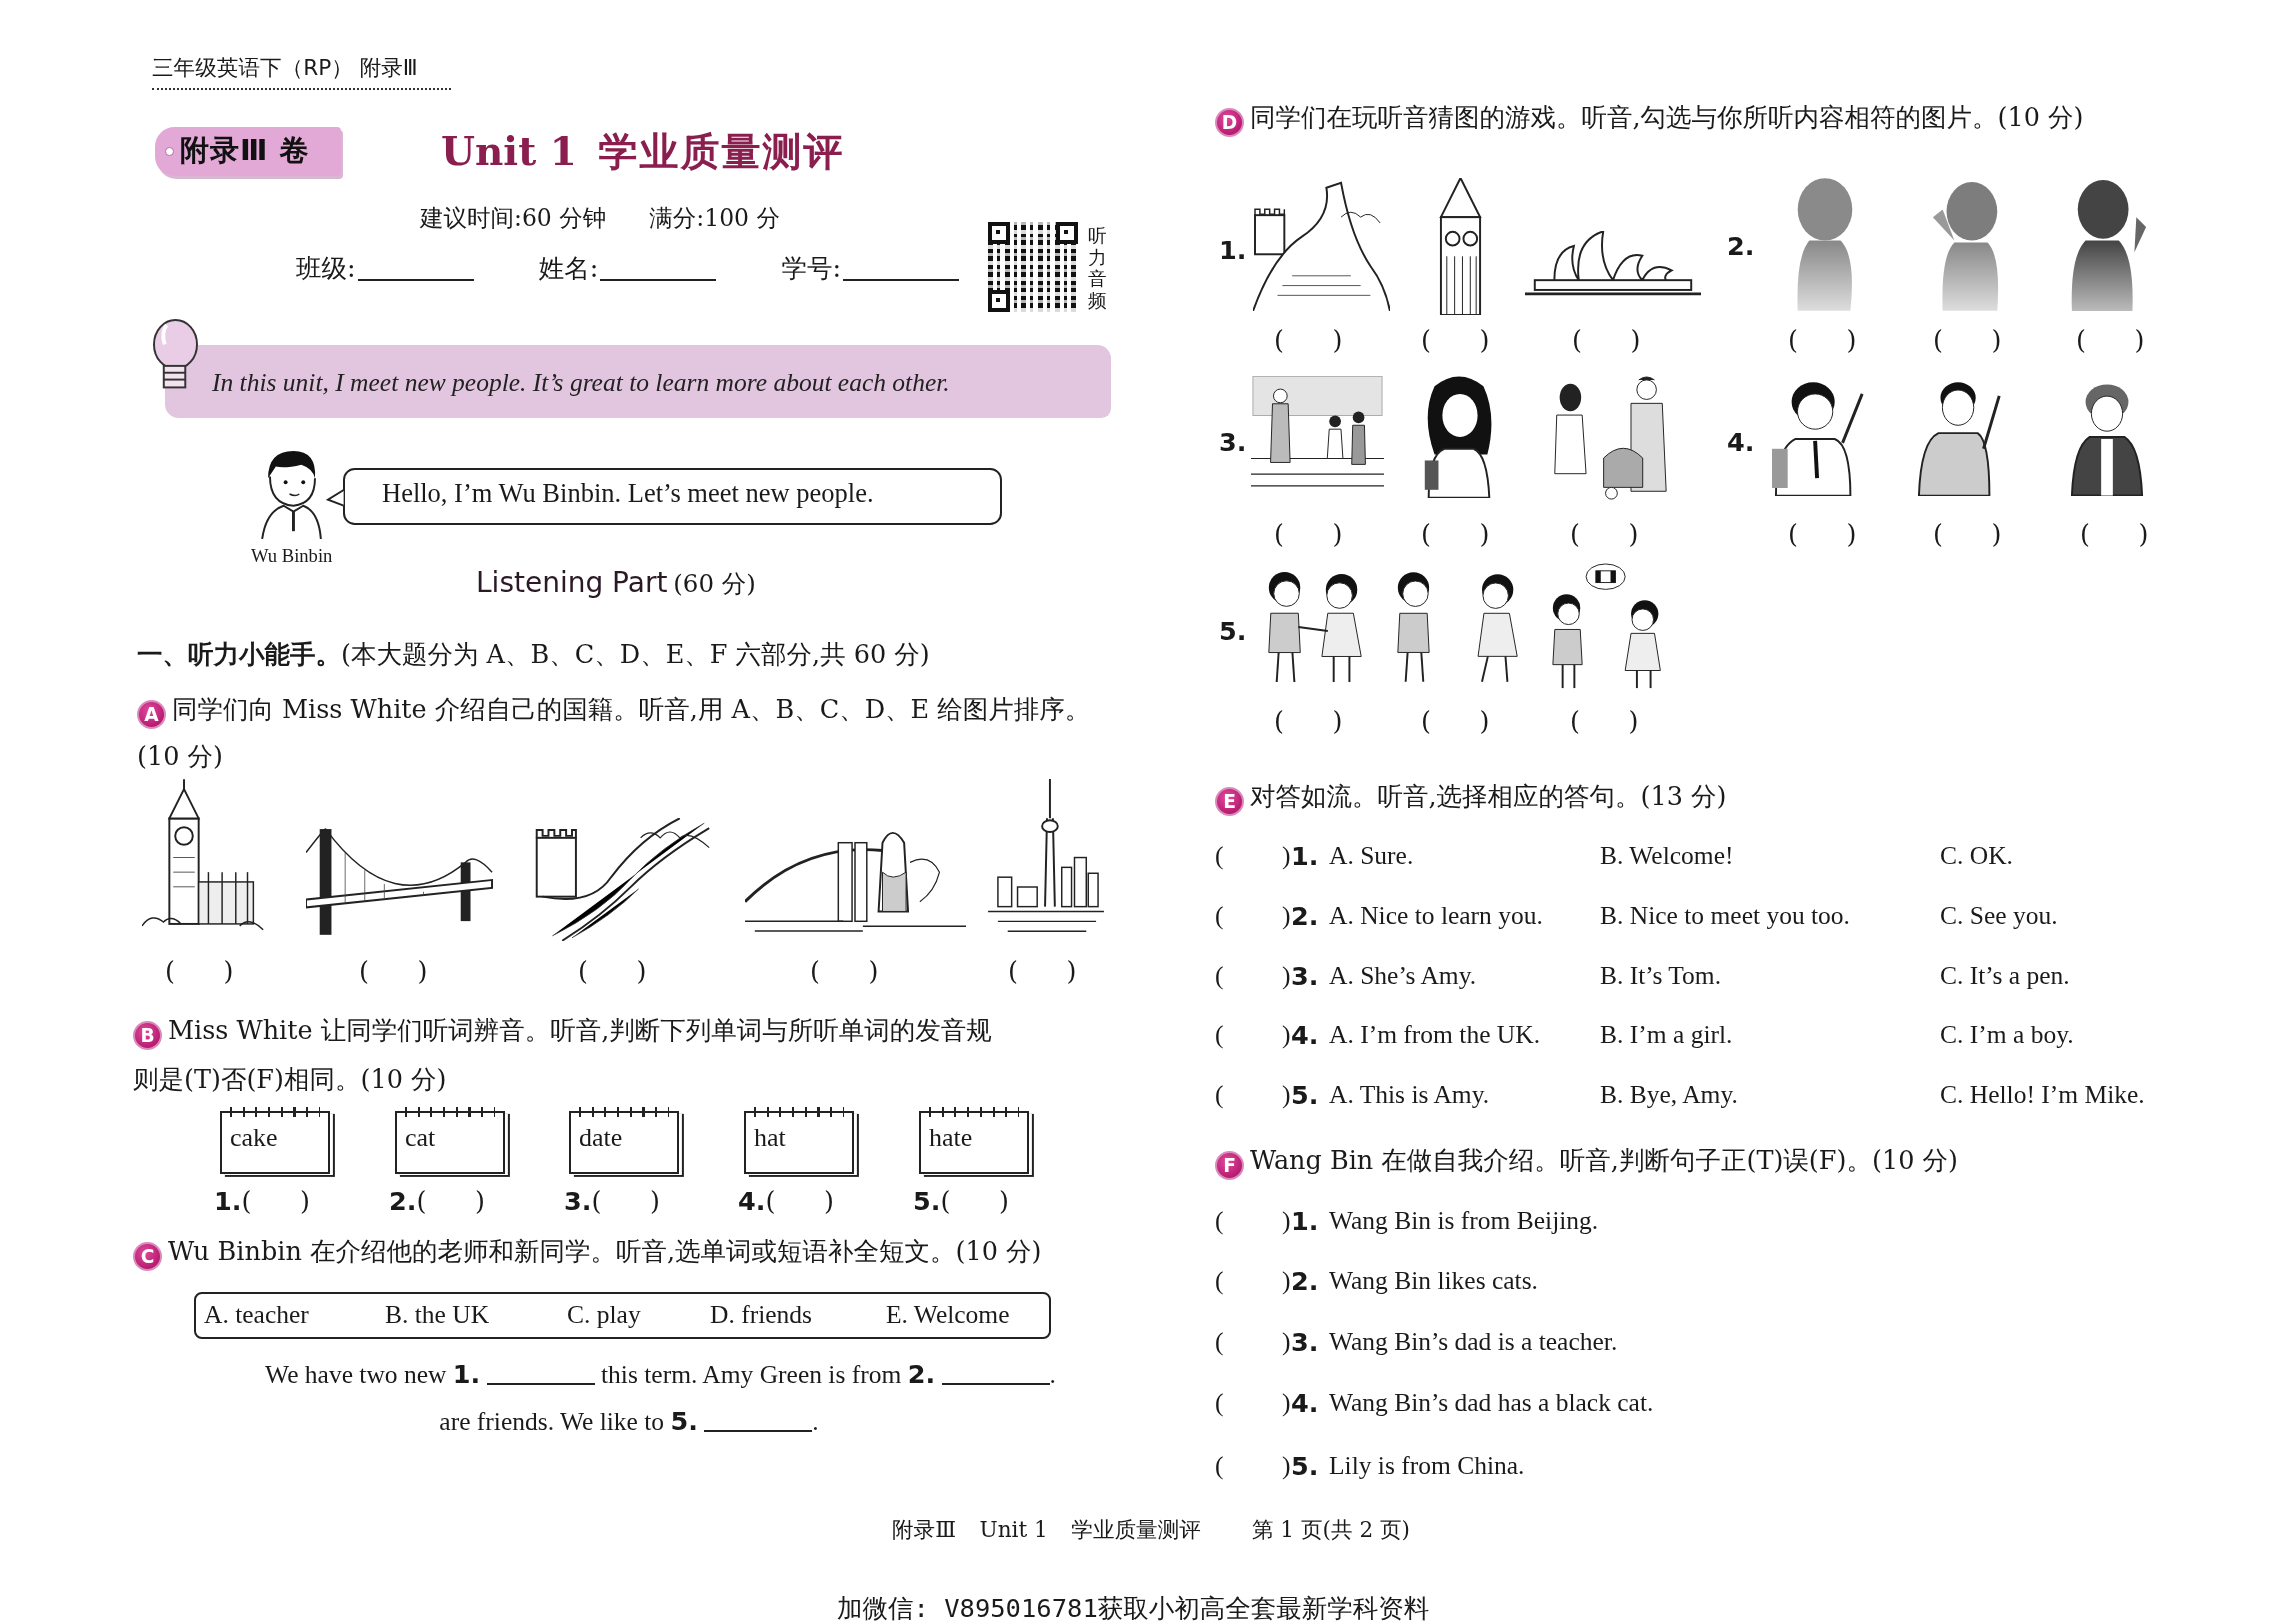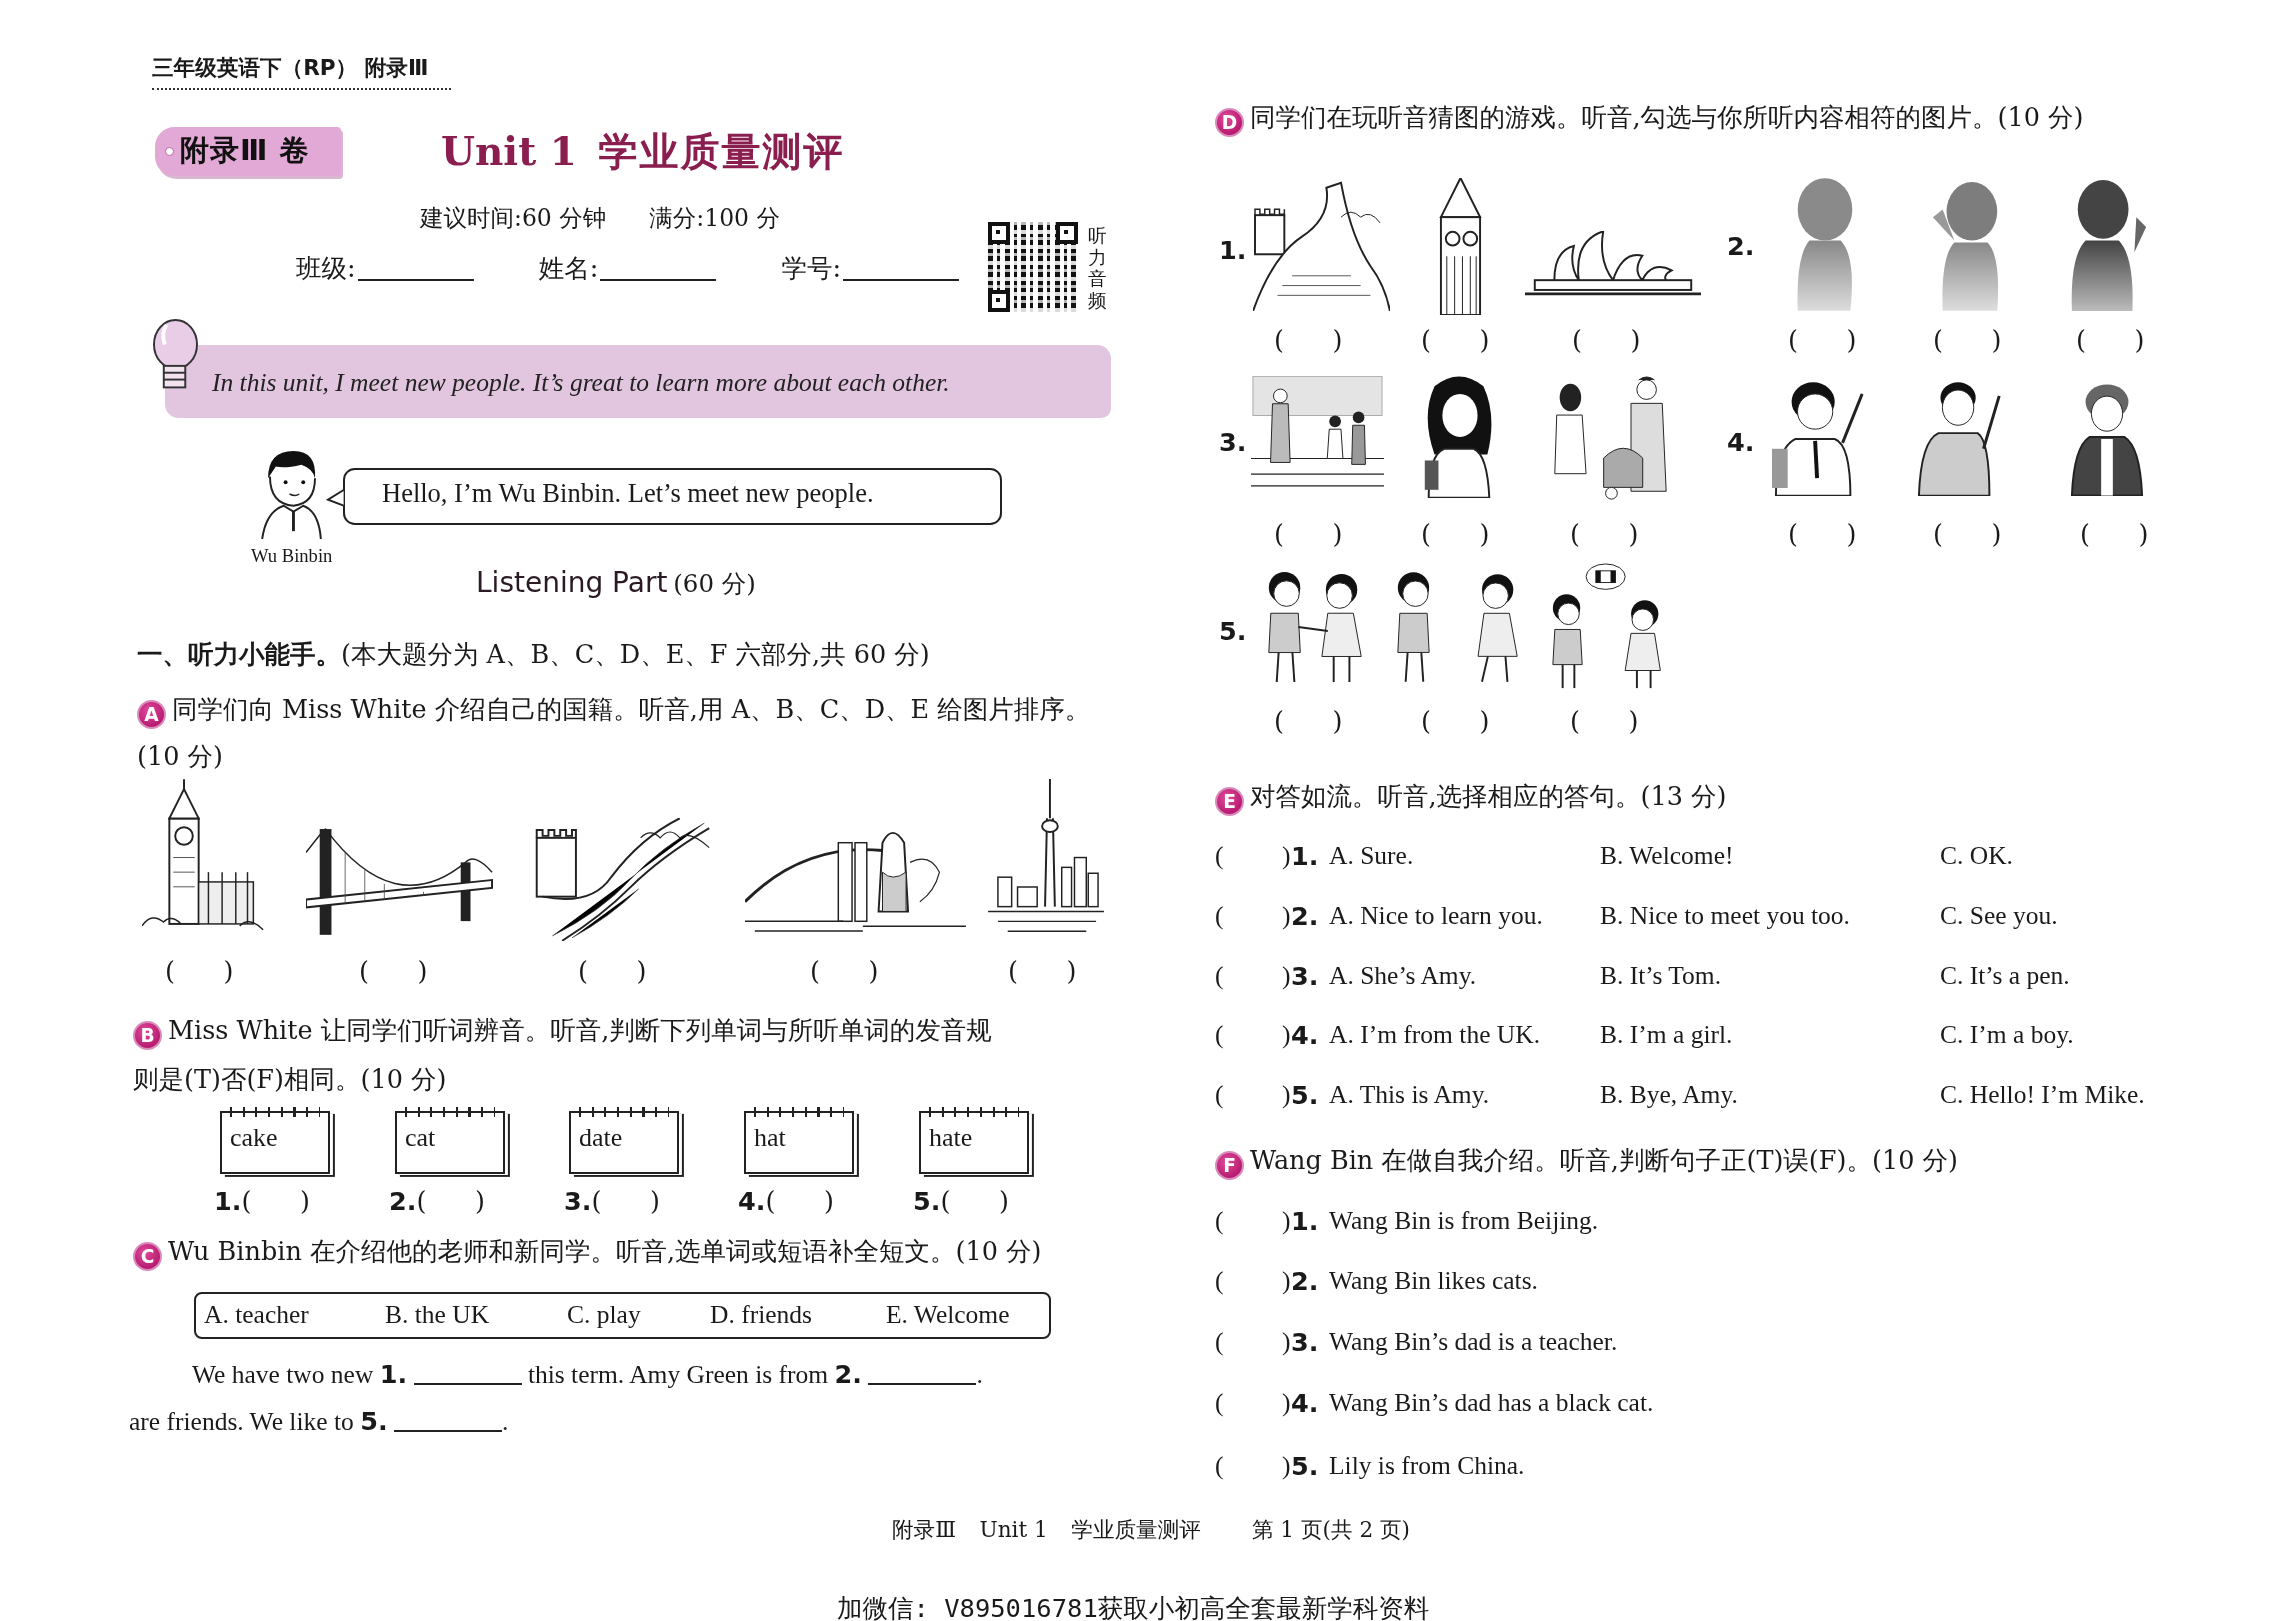--- a/index.html
+++ b/index.html
@@ -1,20 +1,20 @@
 <!DOCTYPE html>
 <html><head>
 <meta charset="utf-8">
 <style>
   * { box-sizing: border-box; margin: 0; padding: 0; }
   html, body { width: 2293px; height: 1621px; background: #ffffff; overflow: hidden; }
   body { position: relative; font-family: "DejaVu Serif", "Liberation Serif", serif; color: #1a1a1a; }
   .abs { position: absolute; }
-  .sans { font-family: "DejaVu Sans", "Liberation Sans", sans-serif; font-weight: bold; }
-  .serif { font-family: "Liberation Serif", "DejaVu Serif", serif; }
+  .sans { font-family: "DejaVu Sans", "Liberation Sans", sans-serif; }
+  .serif { font-family: "Liberation Serif", "DejaVu Serif", serif; text-align: center; }
 
   
   .running-head { left: 152px; top: 53px; font-size: 21.6px; letter-spacing: 0px; }
   .running-head-rule { left: 152px; top: 88px; width: 299px; border-top: 2.9px dotted #333; }
 
   .badge { left: 155px; top: 127px; width: 186px; height: 49px; background: #e3a9d6;
            border-radius: 19.6px 3.9px 3.9px 19.6px; box-shadow: 2px 2.9px 0 #d9b7d3; }
   .badge-hole { left: 165px; top: 147px; width: 8.8px; height: 8.8px; border-radius: 50%; background: #fff; border: 1px solid #b66aa5; }
   .badge-text { left: 180px; top: 131px; font-size: 29px; font-weight: bold; color: #111; letter-spacing: 1px; }
 

